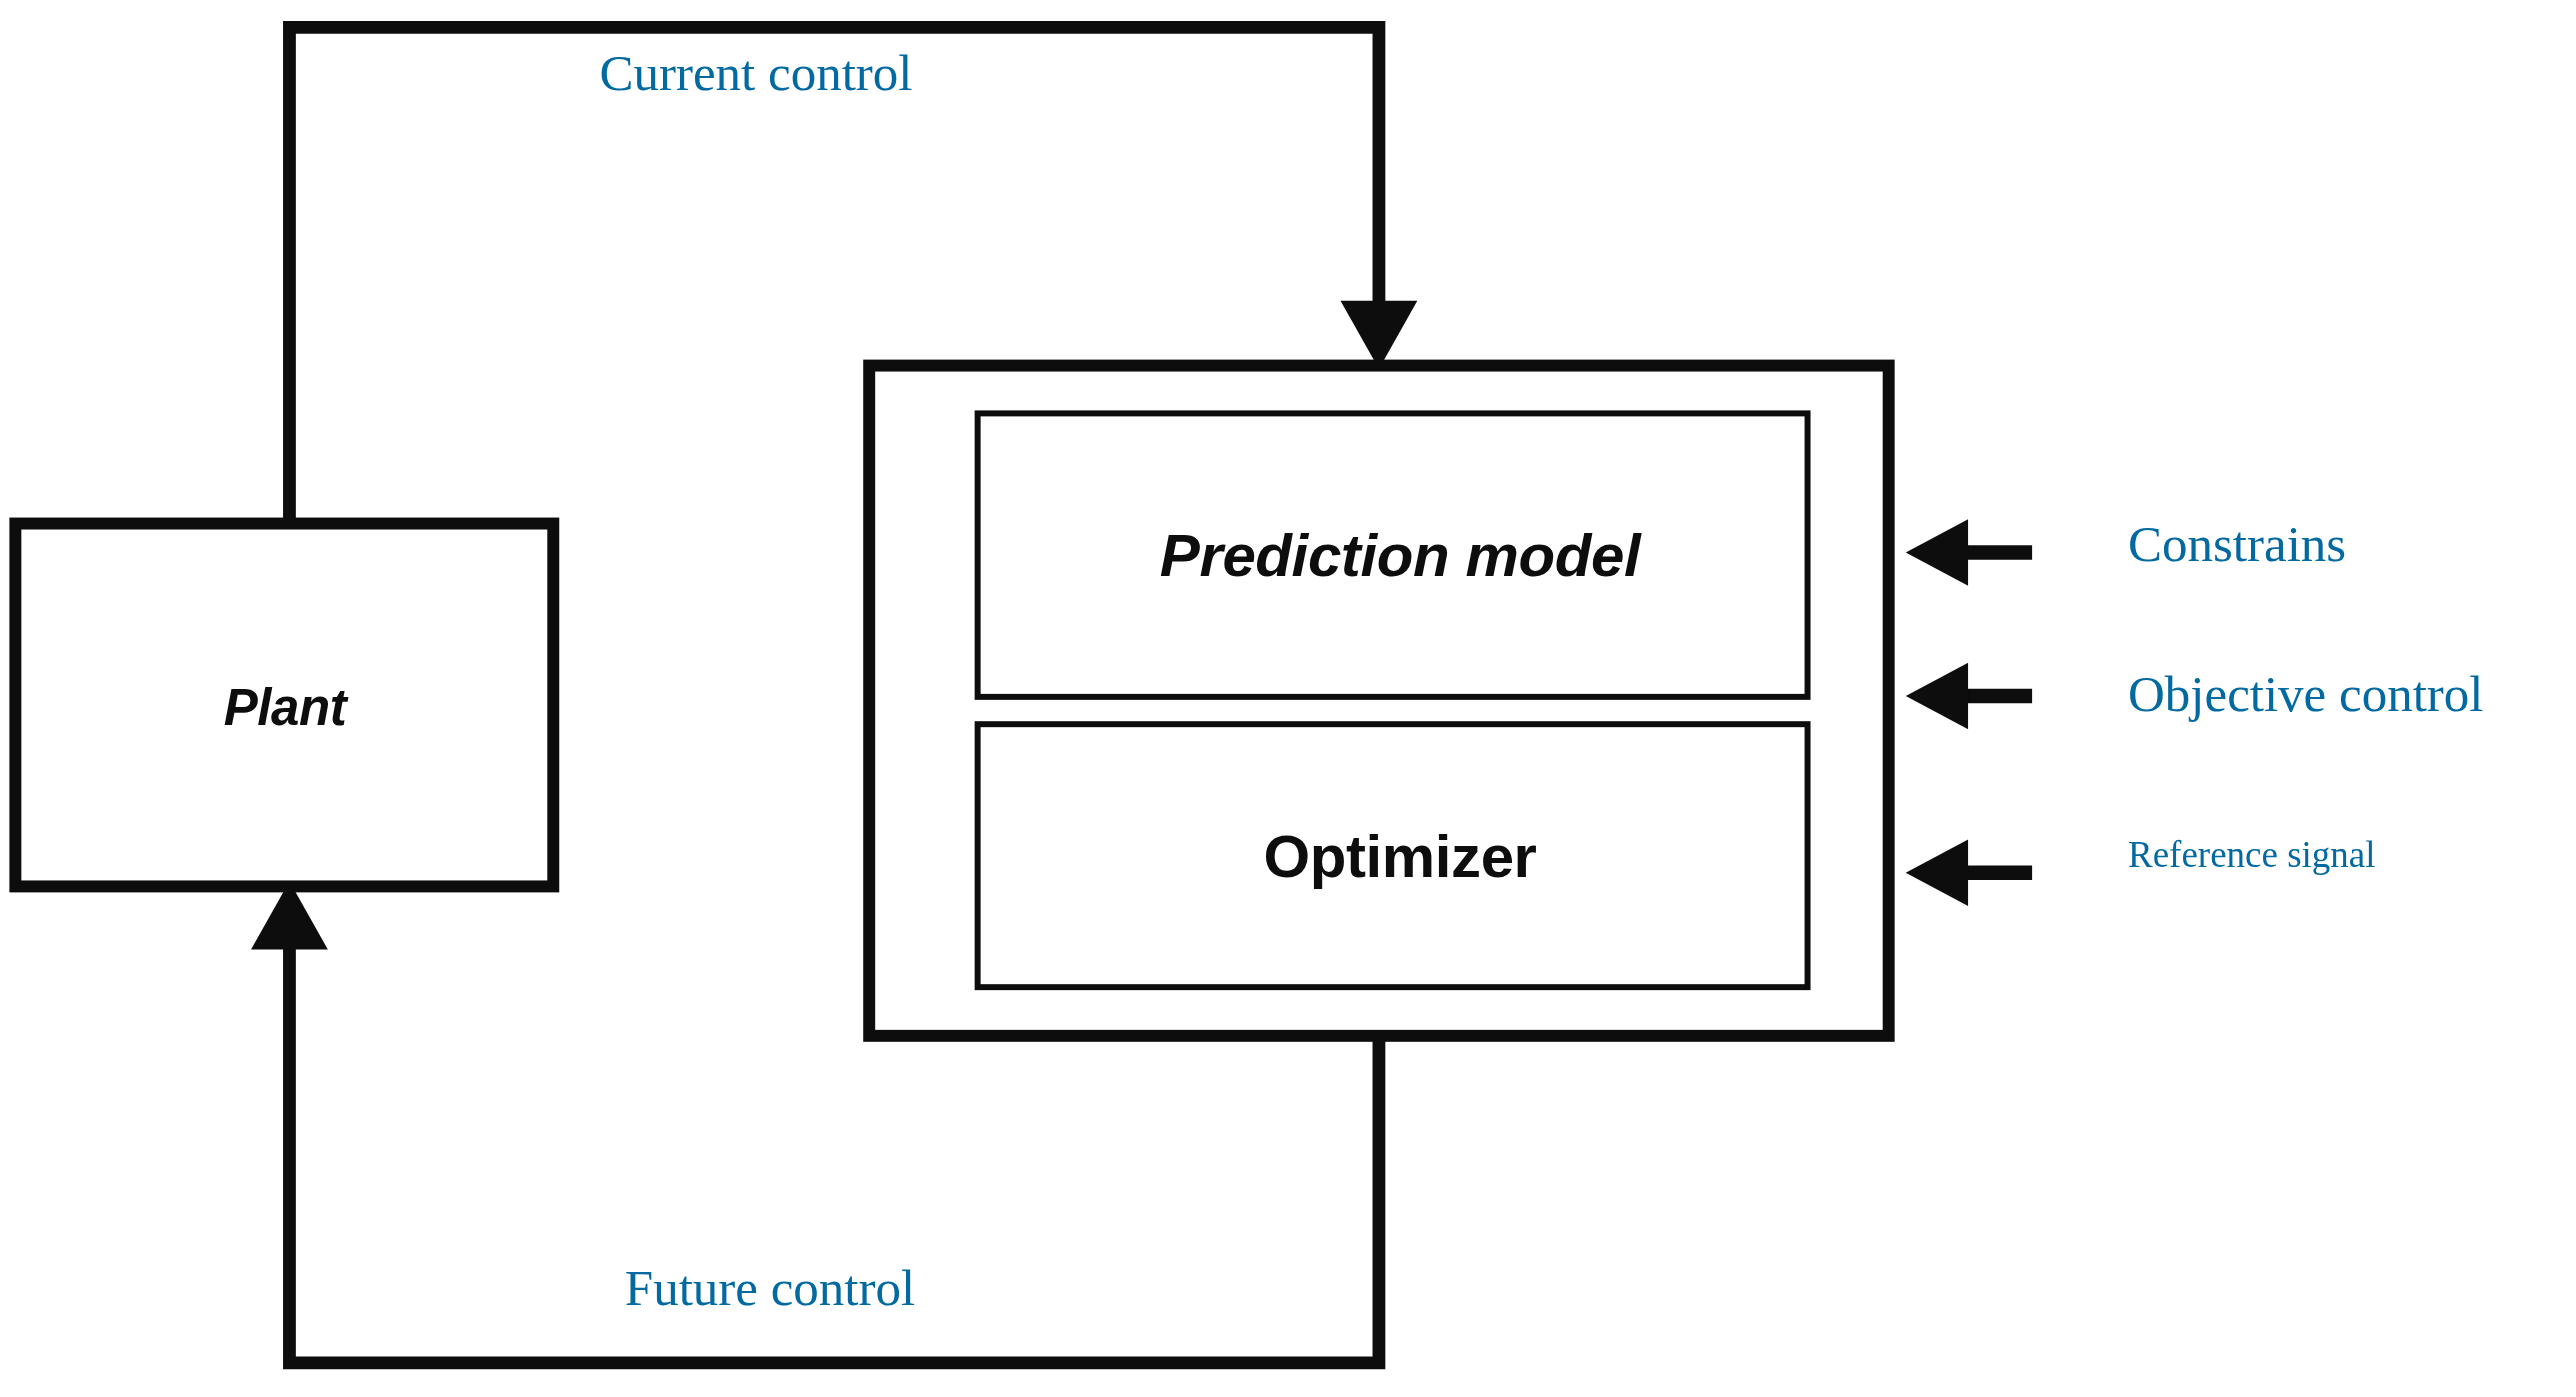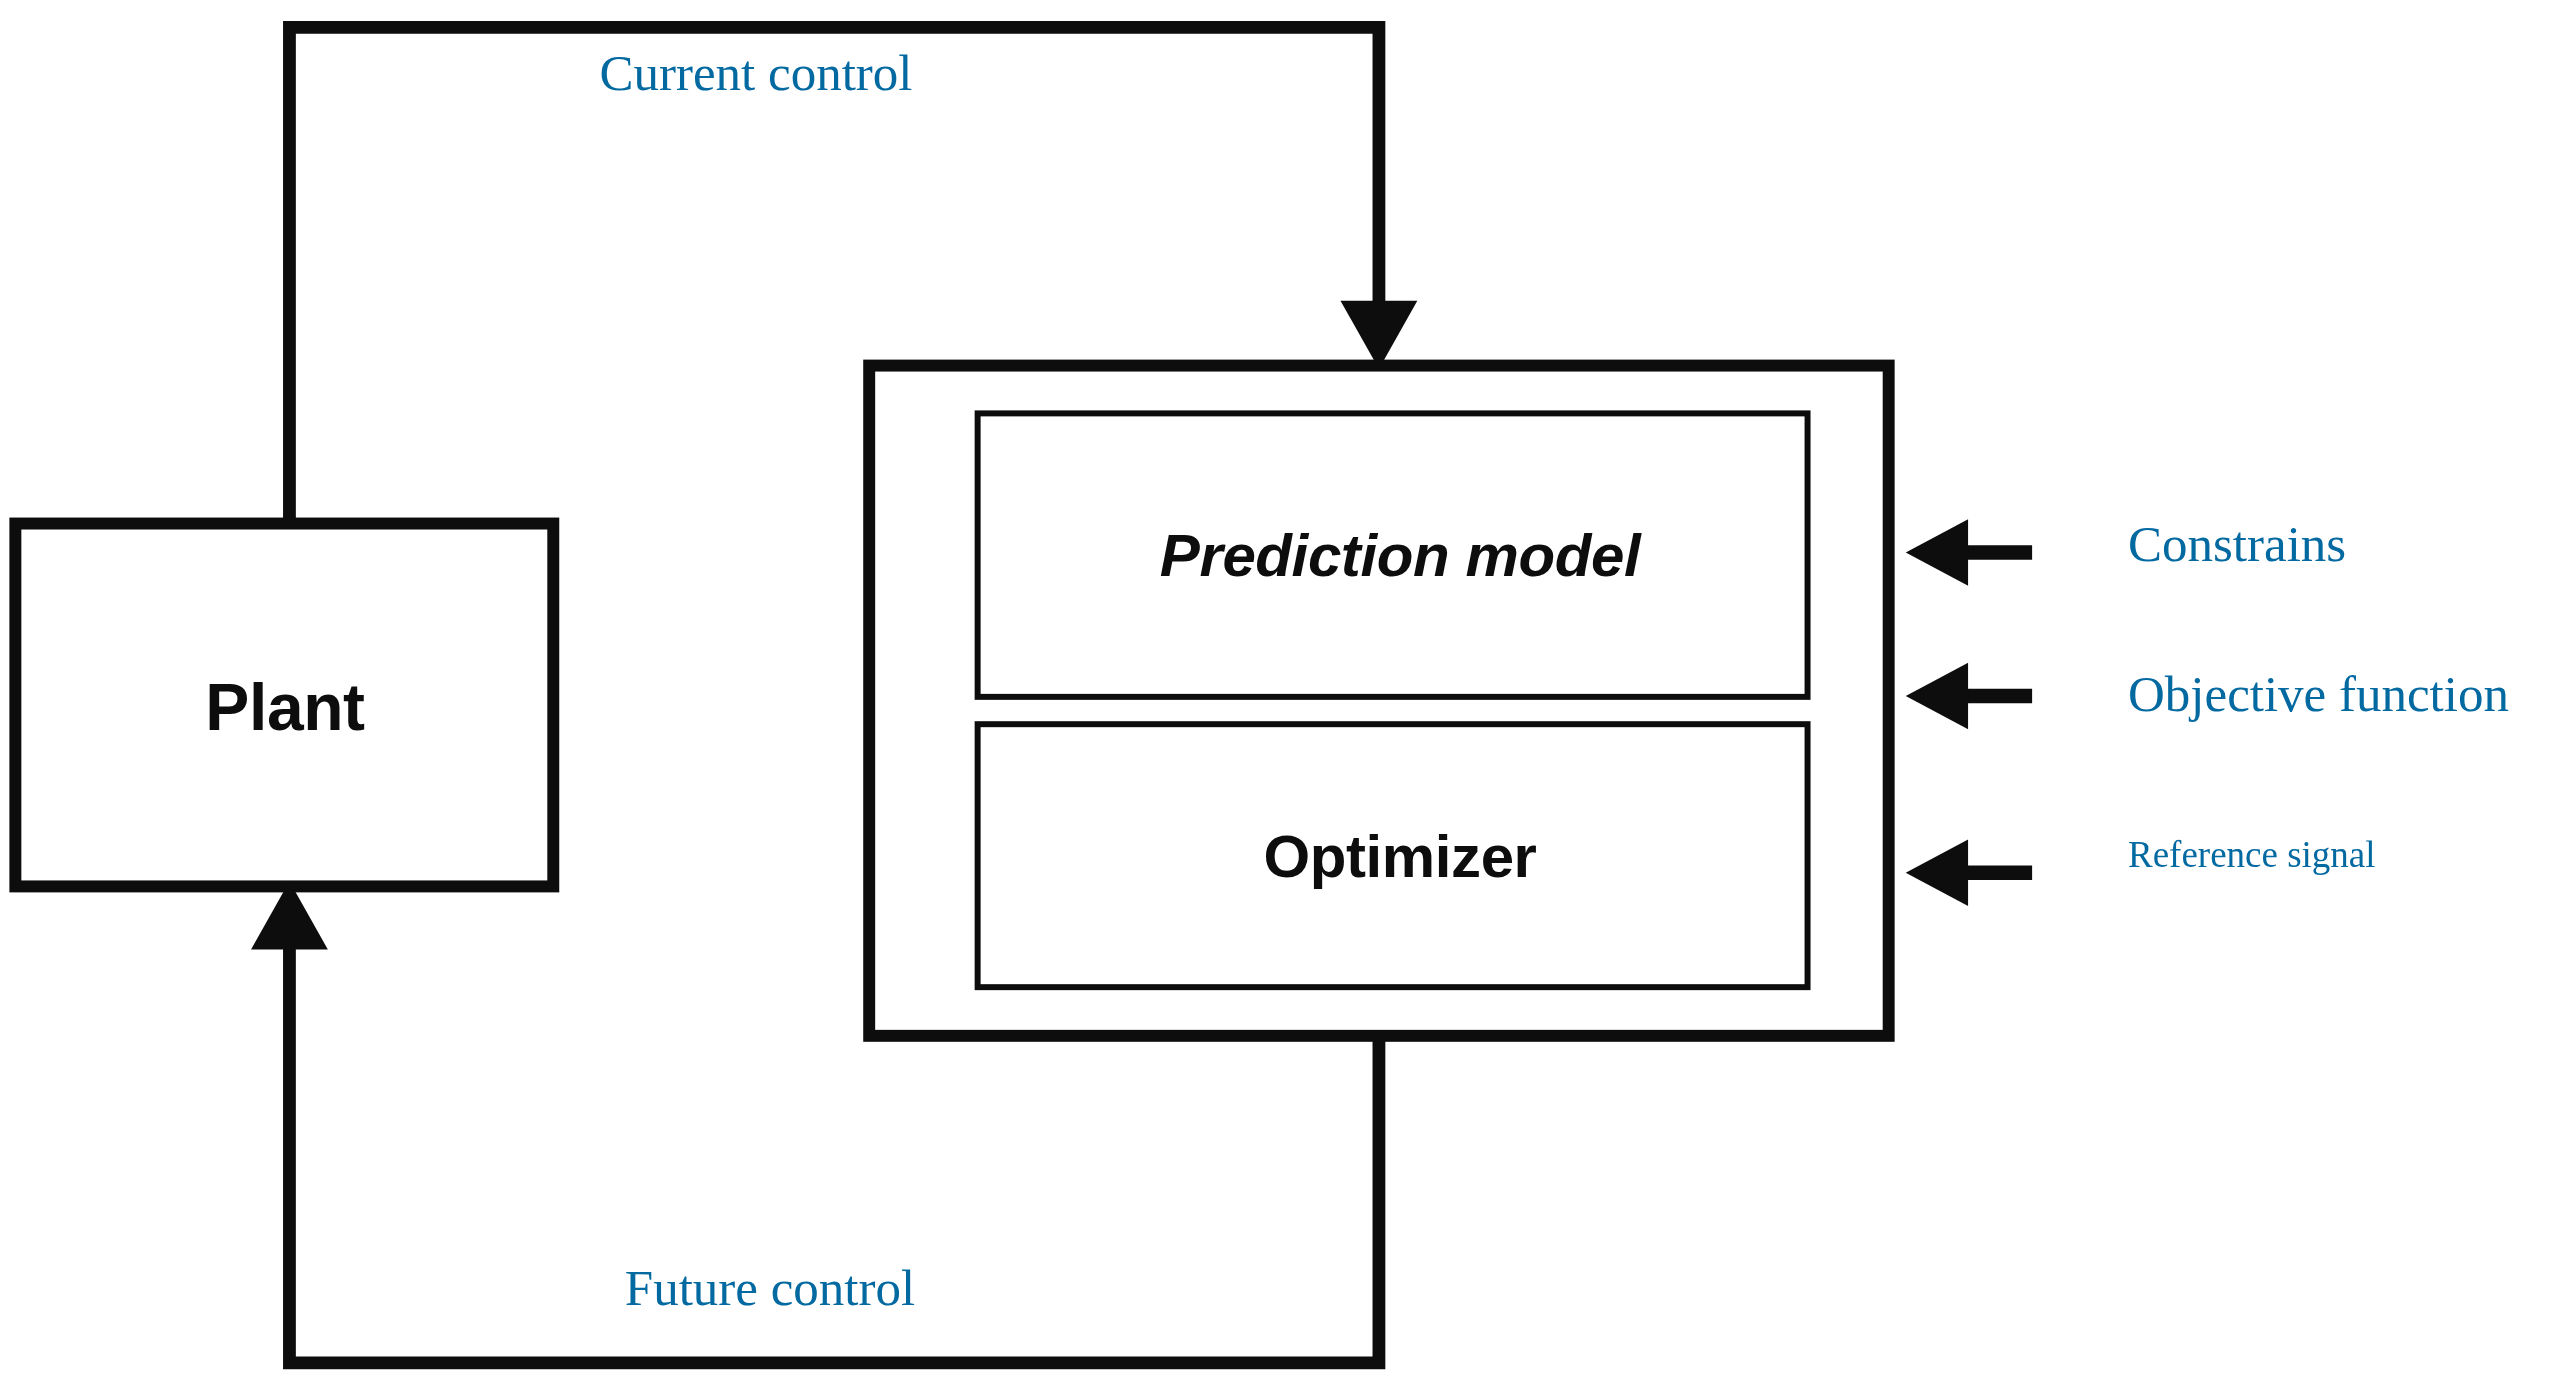--- a/index.html
+++ b/index.html
@@ -40,21 +40,21 @@
     font-weight: normal;
     color: #0369a1;
     white-space: nowrap;
   }
   .edge-label.centered {
     transform: translate(-50%, -50%);
   }
   .edge-label.leftanchor {
     transform: translate(0, -50%);
   }
-  #lbl-plant { font-size: 66px; }
+  #lbl-plant { font-size: 51px; font-style: italic; }
   #lbl-prediction { font-size: 60px; }
   #lbl-optimizer { font-size: 60px; }
   #lbl-current-control { font-size: 51px; }
   #lbl-future-control { font-size: 51px; }
   #lbl-constrains { font-size: 51px; text-align: right; }
   #lbl-objective-function { font-size: 51px; }
   #lbl-reference-signal { font-size: 37px; }
 </style>
 </head>
 <body>
@@ -103,18 +103,18 @@
   <div class="box-label centered" id="lbl-prediction" style="left:1400px; top:555px;font-style:italic;">Prediction model</div>
 
   <div class="box-label centered" id="lbl-optimizer" style="left:1400px; top:856px;">Optimizer</div>
 
   <div class="edge-label centered" id="lbl-current-control" style="left:756px; top:73px;">Current control</div>
 
   <div class="edge-label centered" id="lbl-future-control" style="left:770px; top:1288px;">Future control</div>
 
   <div class="edge-label leftanchor" id="lbl-constrains" style="left:2128px; top:544px;">Constrains</div>
 
-  <div class="edge-label leftanchor" id="lbl-objective-function" style="left:2128px; top:694px;">Objective function</div>
+  <div class="edge-label leftanchor" id="lbl-objective-function" style="left:2128px; top:694px;">Objective control</div>
 
   <div class="edge-label leftanchor" id="lbl-reference-signal" style="left:2128px; top:854px;">Reference signal</div>
 
 </div>
 
 
 </body></html>

